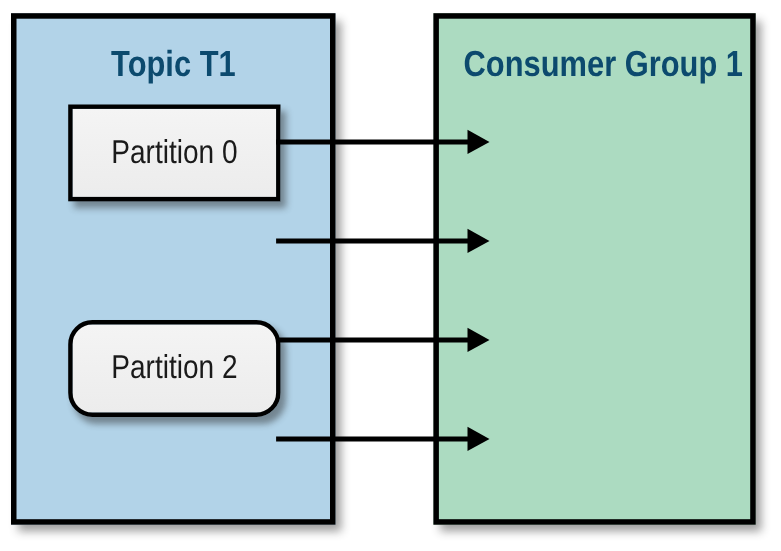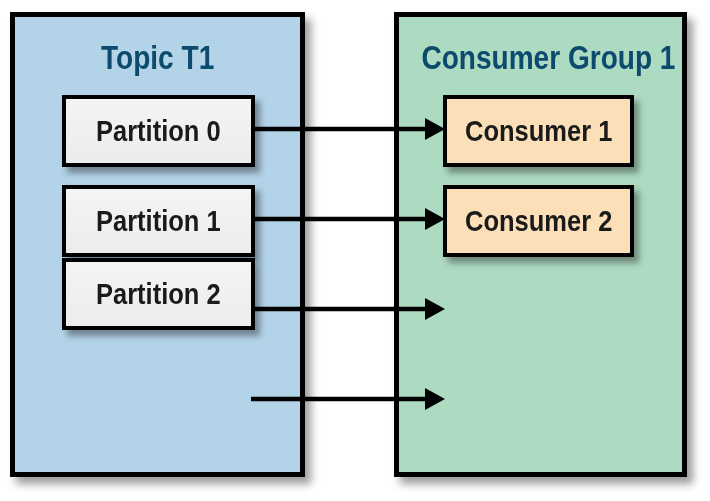--- a/index.html
+++ b/index.html
@@ -47,43 +47,43 @@
   .box-title > span,
   .node > span {
     display: inline-block;
     transform: scaleX(0.85);
     transform-origin: center center;
     white-space: nowrap;
   }
   .node {
     position: absolute;
     box-sizing: border-box;
-    height: 72px;
+    height: 88px;
     border: 4px solid var(--border, #000);
     box-shadow: 5px 6px 6px rgba(40, 40, 40, 0.45);
     display: flex;
     align-items: center;
     justify-content: center;
     font-size: 30px;
-    font-weight: bold;
+    font-weight: normal;
     color: #1a1a1a;
   }
   .partition-node {
     left: 47px;
     width: 193px;
     background: linear-gradient(180deg, #f4f4f4 0%, var(--partition-bg, #ececec) 100%);
   }
   .consumer-node {
     left: 44px;
     width: 191px;
     background: var(--consumer-bg, #fadfb8);
   }
   .row-0 { top: 78px; }
   .row-1 { top: 168px; }
-  .row-2 { top: 241px; }
+  .row-2 { top: 274px; border-radius: 22px; }
   .row-3 { top: 348px; }
   .arrows-layer {
     position: absolute;
     left: 0;
     top: 0;
     width: 710px;
     height: 501px;
     pointer-events: none;
   }
   .arrow-line {
@@ -100,37 +100,28 @@
 
 <div class="canvas">
 
   <div class="container topic-container">
     <div class="box-title">
       <span>Topic T1</span>
     </div>
     <div class="node partition-node row-0">
       <span>Partition 0</span>
     </div>
-    <div class="node partition-node row-1">
-      <span>Partition 1</span>
-    </div>
     <div class="node partition-node row-2">
       <span>Partition 2</span>
     </div>
   </div>
 
   <div class="container group-container">
     <div class="box-title">
       <span>Consumer Group 1</span>
-    </div>
-    <div class="node consumer-node row-0">
-      <span>Consumer 1</span>
-    </div>
-    <div class="node consumer-node row-1">
-      <span>Consumer 2</span>
     </div>
   </div>
 
   <svg class="arrows-layer" viewBox="0 0 710 501" xmlns="http://www.w3.org/2000/svg">
     <g>
       <line class="arrow-line" x1="251" y1="129" x2="427" y2="129"></line>
       <polygon class="arrow-head" points="425,118 425,140 445,129"></polygon>
     </g>
     <g>
       <line class="arrow-line" x1="251" y1="219" x2="427" y2="219"></line>

